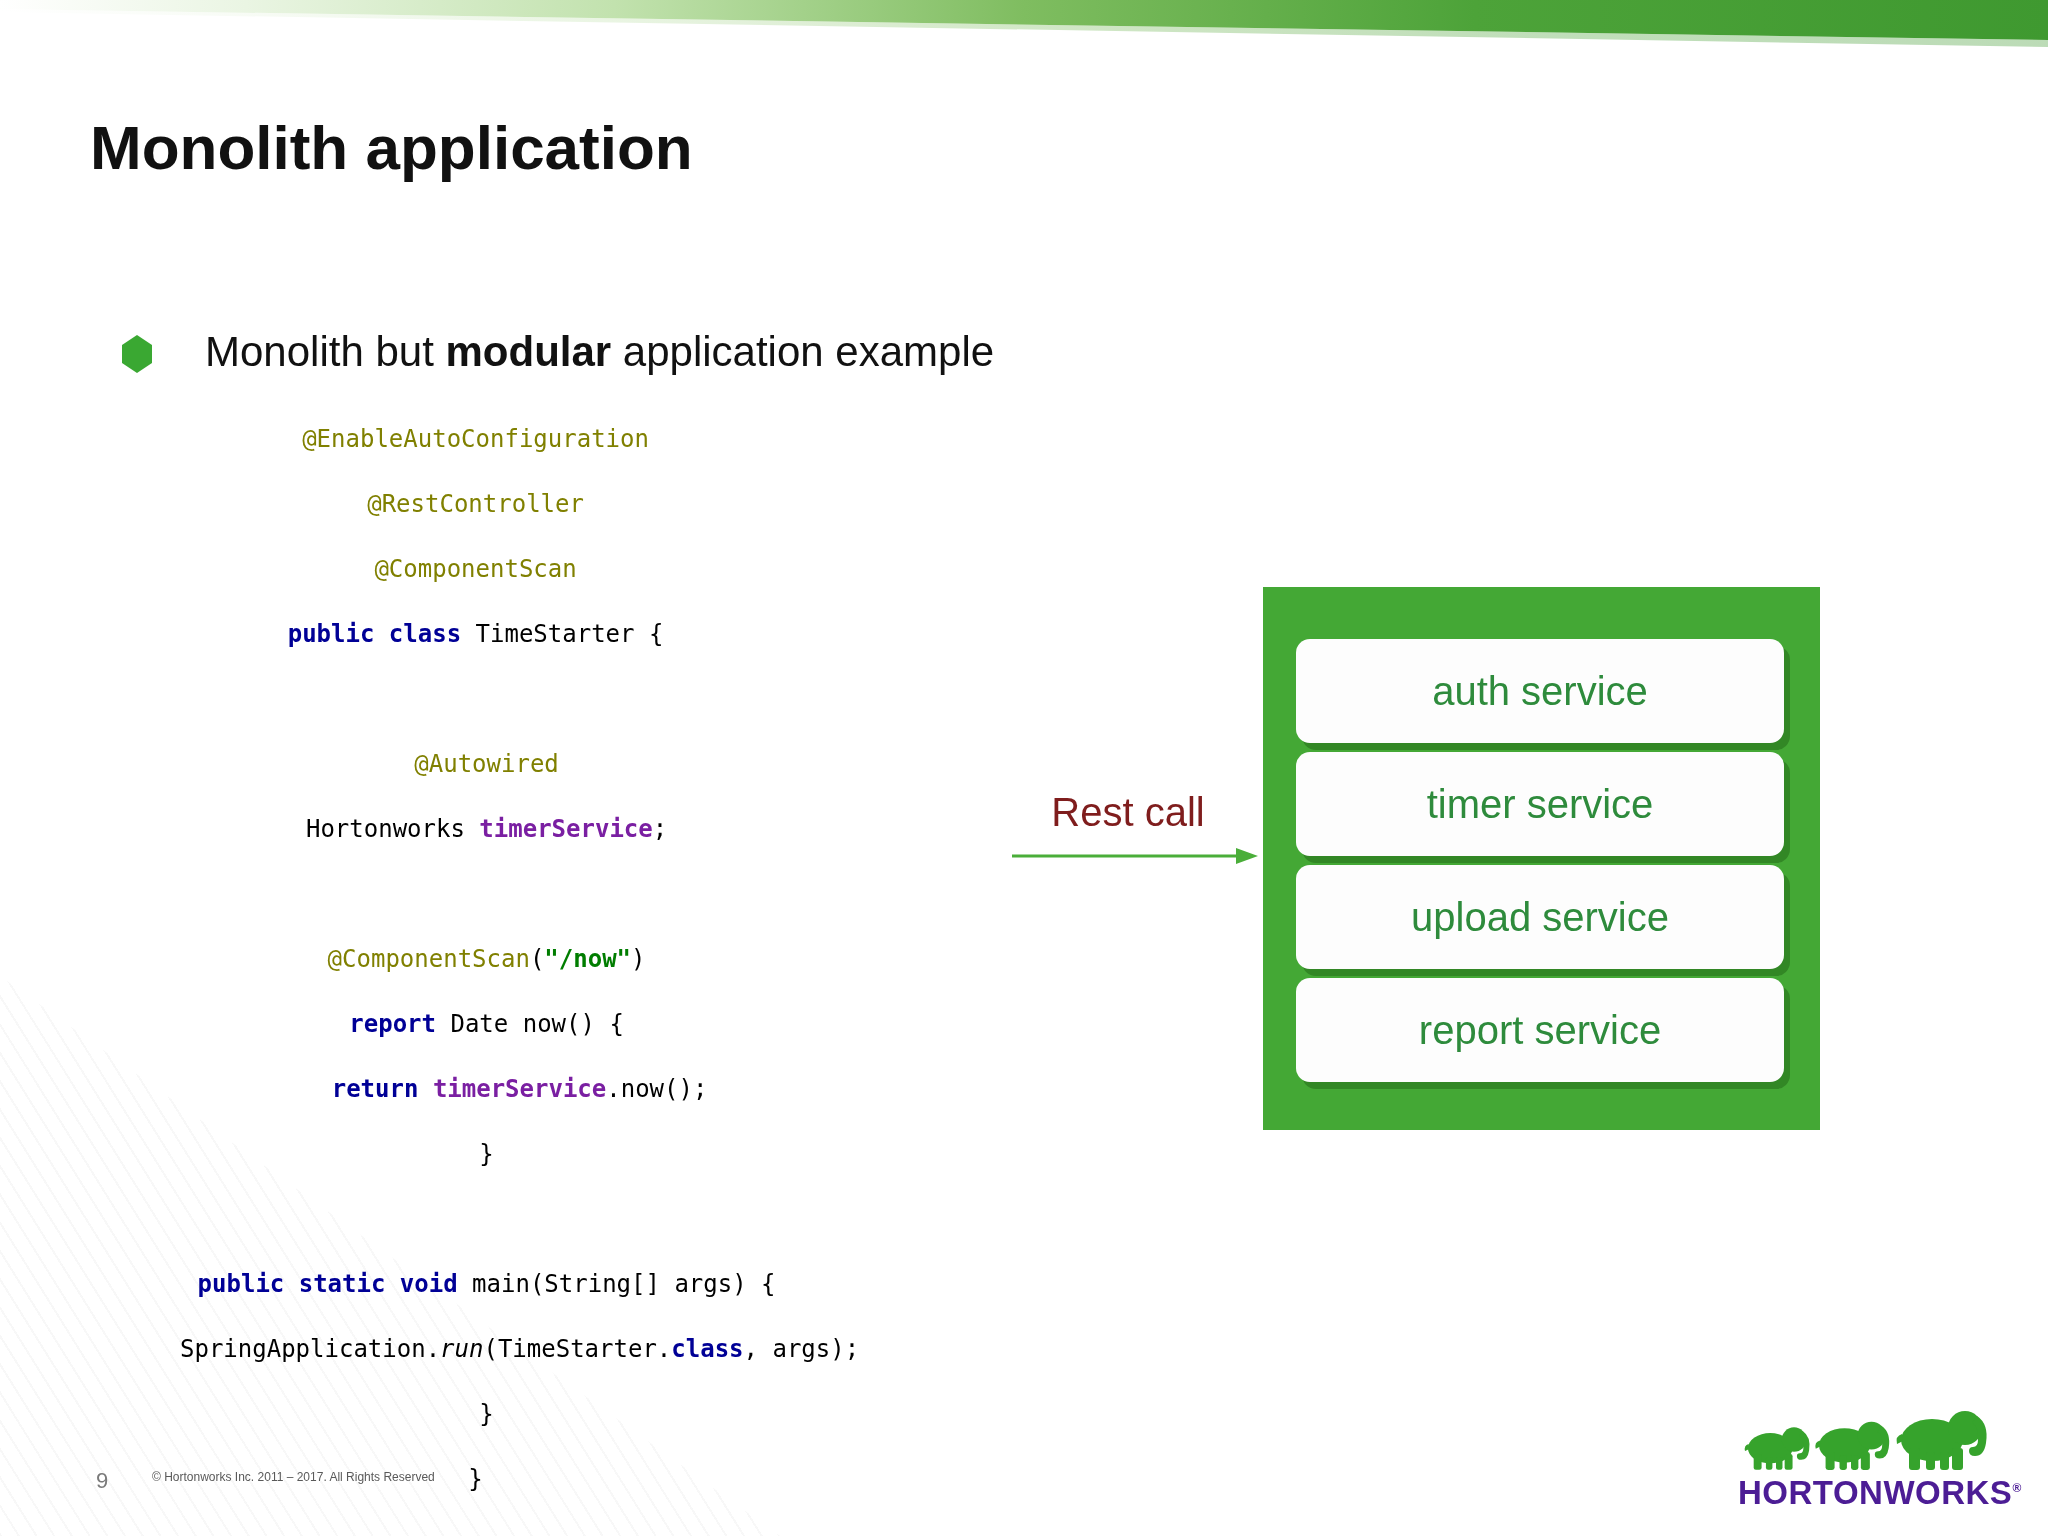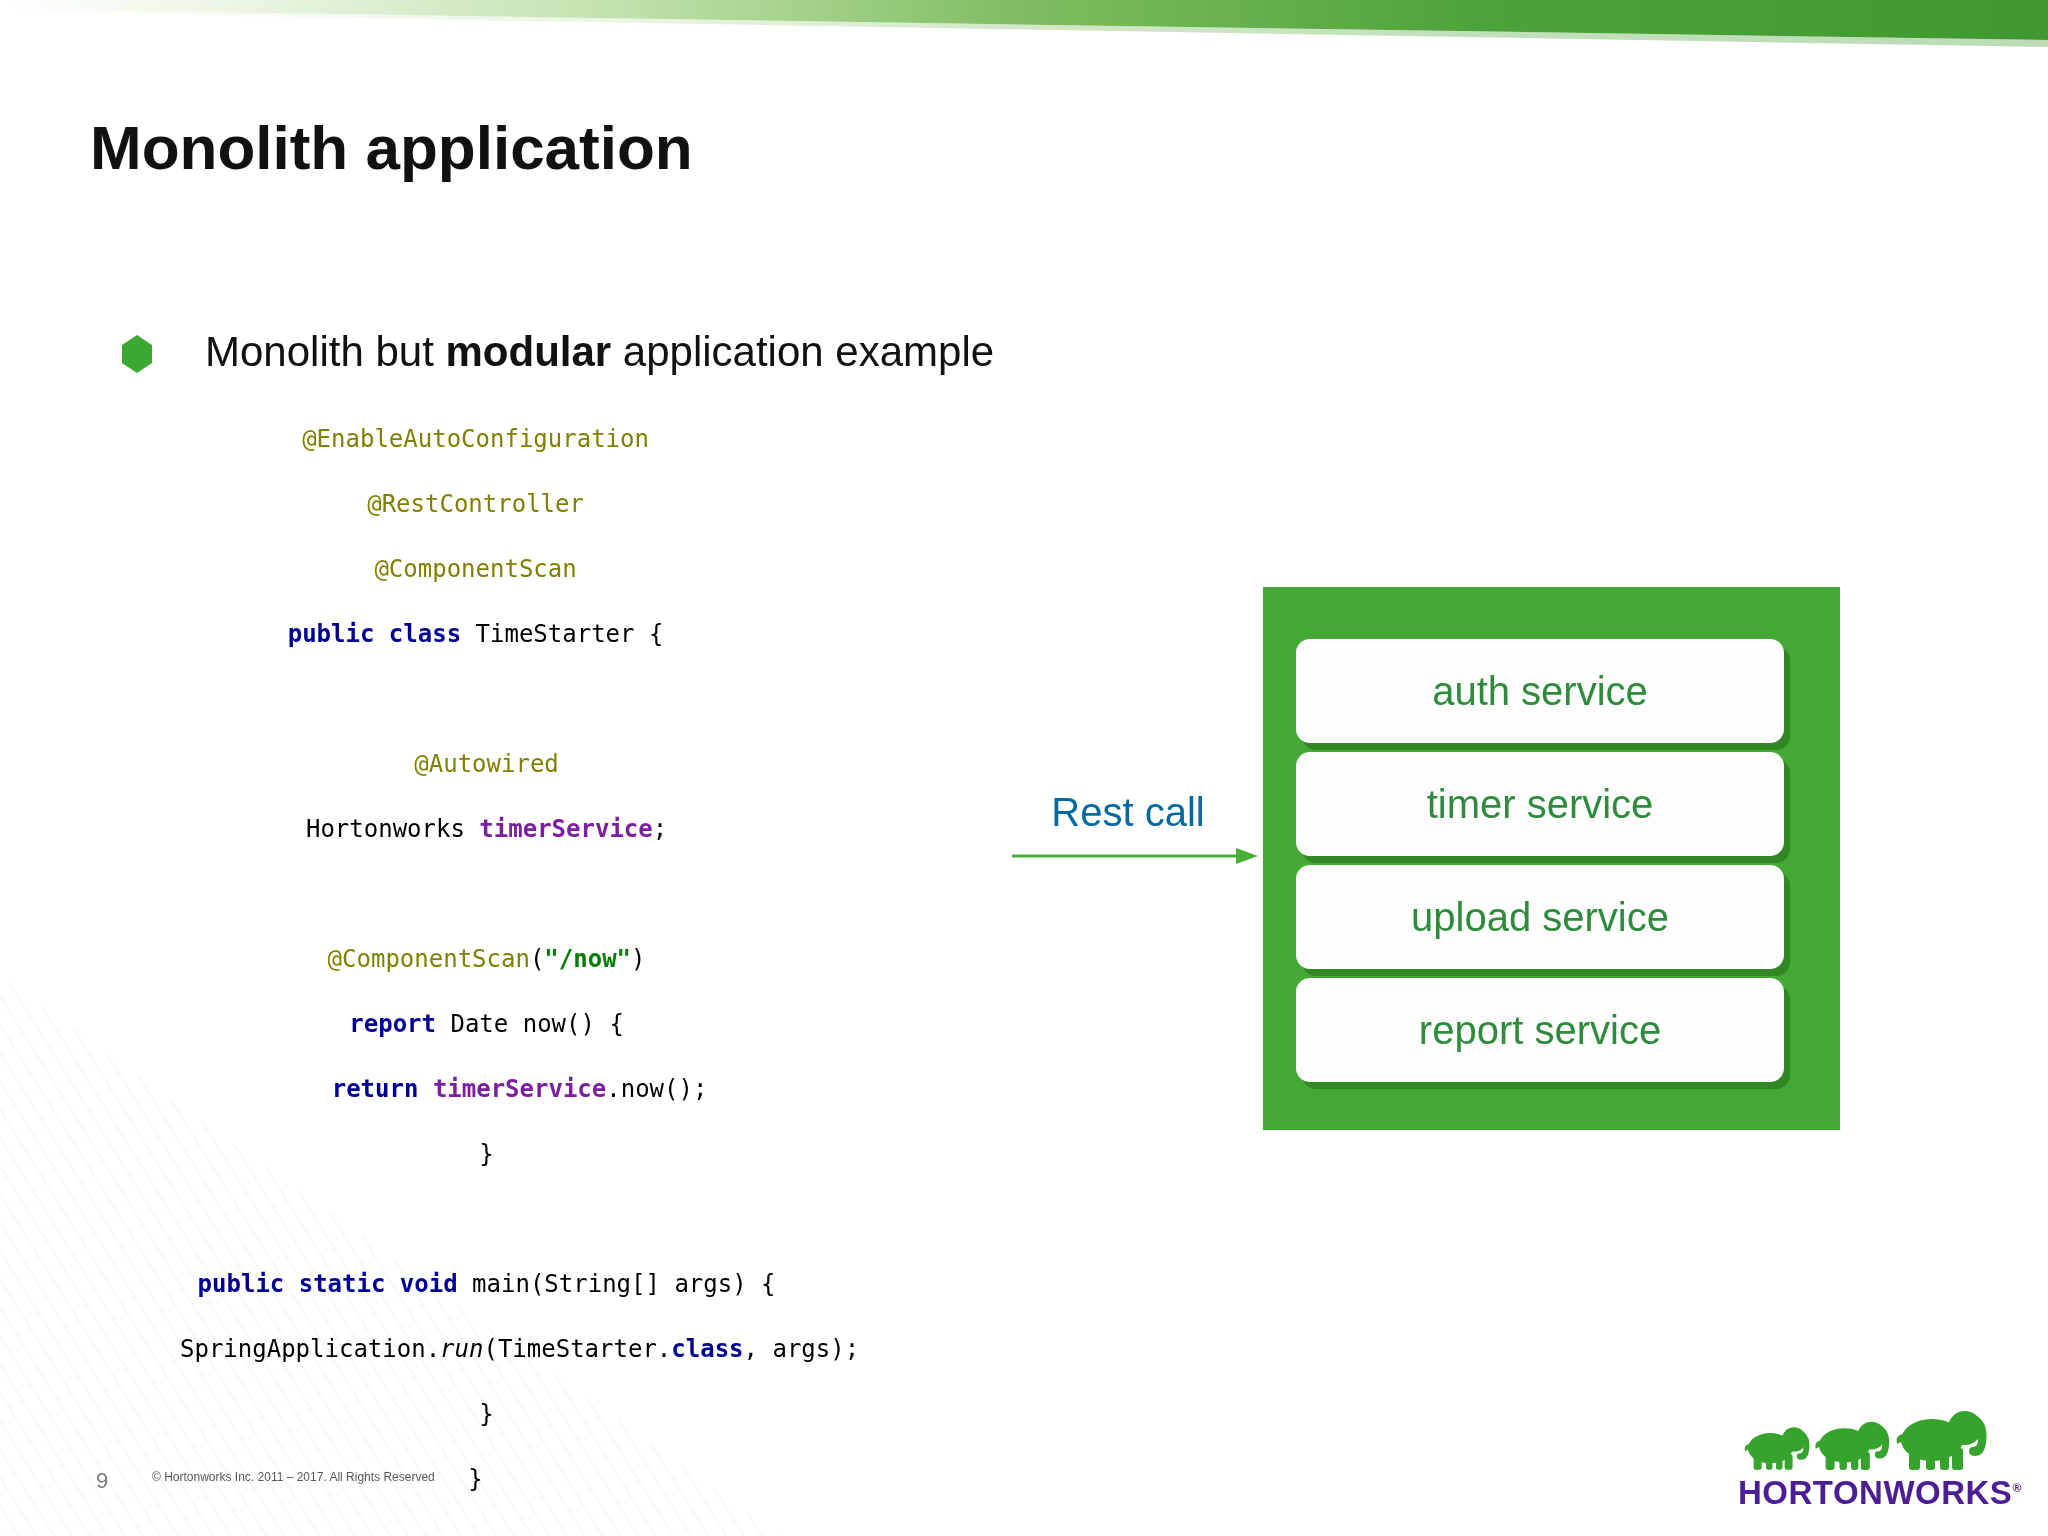--- a/index.html
+++ b/index.html
@@ -43,28 +43,27 @@
   .ann{color:var(--code_annotation,#808000);}
   .kw{color:var(--code_keyword,#000096);font-weight:bold;}
   .str{color:var(--code_string,#007d00);font-weight:bold;}
   .mem{color:var(--code_member,#7a1fa2);font-weight:bold;}
   .pl{color:var(--code_plain,#000000);}
   .ital{font-style:italic;}
   .code-line.last{height:50px;}
   
   .rest-call{
     position:absolute;left:1008px;top:790px;width:240px;
-    text-align:center;font-size:40px;color:#0369a1;
+    text-align:center;font-size:40px;color:#7f1d1d;
   }
   .rest-arrow{position:absolute;left:1006px;top:842px;display:block;}
   
   .monolith-box{
     position:absolute;left:1263px;top:587px;width:557px;height:543px;
     background:var(--box_green,#44a835);
-    padding-left:20px;
   }
   .services{position:absolute;left:33px;top:52px;width:488px;}
   .service-node{
     height:104px;margin-bottom:9px;border-radius:14px;
     background:#fdfdfd;
     box-shadow:6px 7px 0 rgba(25,85,15,0.40);
     display:flex;align-items:center;justify-content:center;
     font-size:40px;color:var(--service_text_green,#2e8b3c);
   }
   

